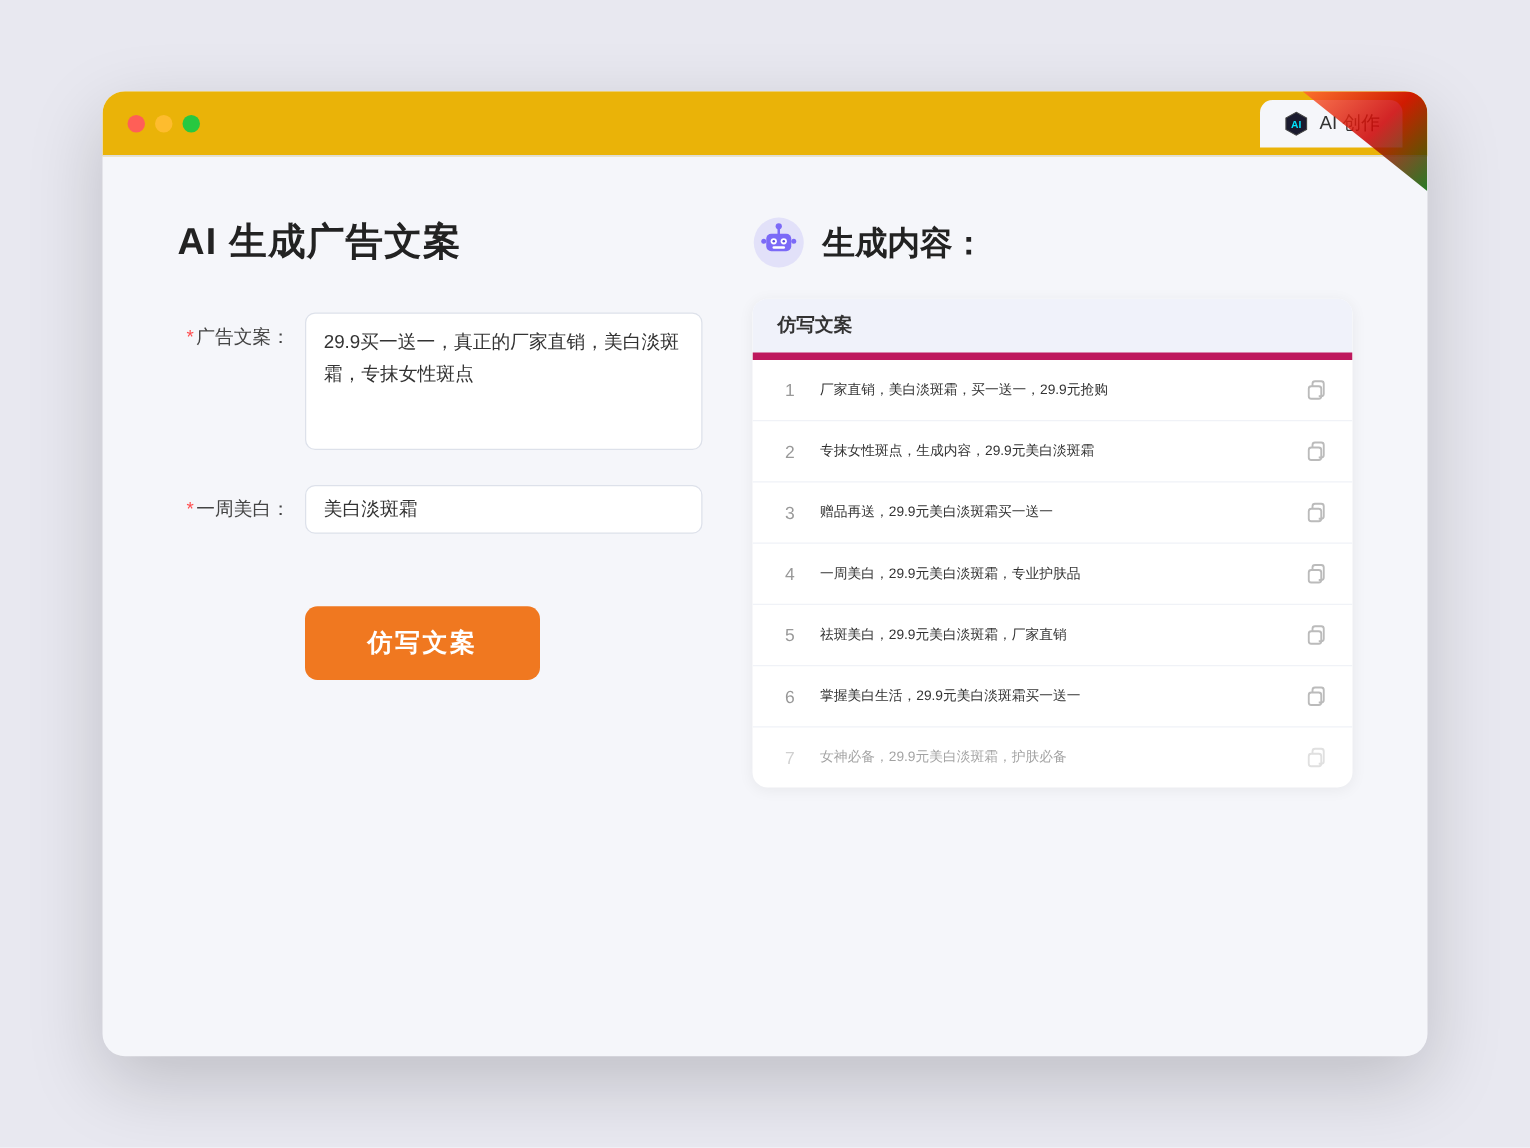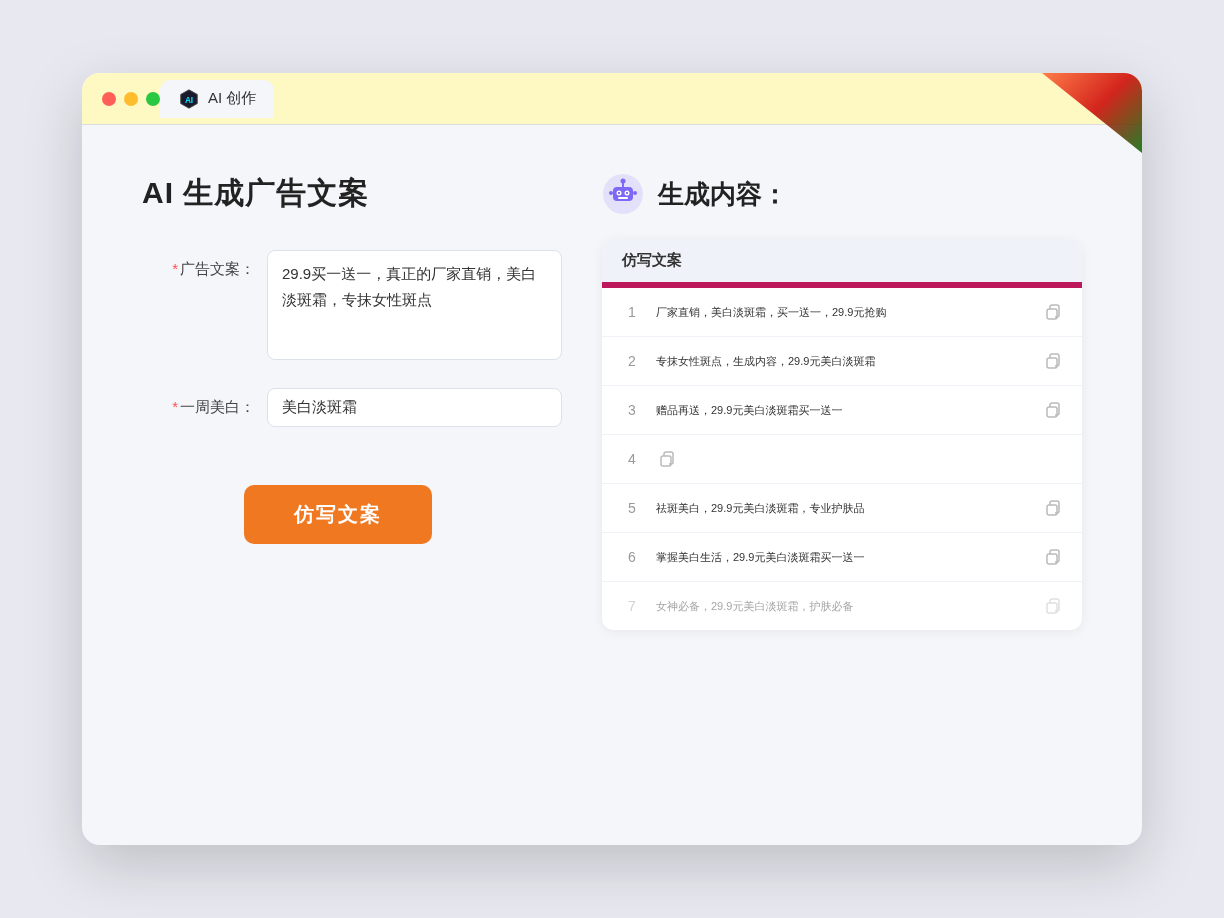--- a/index.html
+++ b/index.html
@@ -15,26 +15,27 @@
     .browser-window {
       width: 1060px;
       background: #f5f6fa;
       border-radius: 18px;
       box-shadow: 0 20px 60px rgba(0,0,0,0.18);
       overflow: hidden;
       position: relative;
     }
 
     .browser-titlebar {
-      background: #fef9c3;
+      background: #eab308;
       height: 52px;
       display: flex;
       align-items: center;
       padding: 0 20px;
       border-bottom: 1px solid #ddd;
+      justify-content: space-between;
     }
 
     .traffic-lights {
       display: flex;
       gap: 8px;
       align-items: center;
     }
 
     .traffic-light {
       width: 14px;
@@ -80,21 +81,20 @@
       color: #222;
       margin-bottom: 36px;
       letter-spacing: 1px;
     }
 
     .form-group {
       display: flex;
       align-items: flex-start;
       margin-bottom: 28px;
       gap: 12px;
-      margin-left: 23px;
     }
 
     .form-label {
       font-size: 15px;
       color: #444;
       min-width: 90px;
       text-align: right;
       padding-top: 10px;
       flex-shrink: 0;
     }
@@ -322,28 +322,29 @@
             <div class="table-row">
     <span class="row-num">3</span>
     <span class="row-text">赠品再送，29.9元美白淡斑霜买一送一</span>
     <svg class="copy-icon" viewBox="0 0 20 20" fill="none">
       <rect x="5" y="7" width="10" height="10" rx="2" stroke="#bbb" stroke-width="1.5"></rect>
       <path d="M8 7V5a2 2 0 012-2h5a2 2 0 012 2v8a2 2 0 01-2 2h-2" stroke="#bbb" stroke-width="1.5" fill="none"></path>
     </svg>
   </div>
             <div class="table-row">
     <span class="row-num">4</span>
+    <span class="row-text">一周美白，29.9元美白淡斑霜，专业护肤品</span>
     <svg class="copy-icon" viewBox="0 0 20 20" fill="none">
       <rect x="5" y="7" width="10" height="10" rx="2" stroke="#bbb" stroke-width="1.5"></rect>
       <path d="M8 7V5a2 2 0 012-2h5a2 2 0 012 2v8a2 2 0 01-2 2h-2" stroke="#bbb" stroke-width="1.5" fill="none"></path>
     </svg>
   </div>
             <div class="table-row">
     <span class="row-num">5</span>
-    <span class="row-text">祛斑美白，29.9元美白淡斑霜，专业护肤品</span>
+    <span class="row-text">祛斑美白，29.9元美白淡斑霜，厂家直销</span>
     <svg class="copy-icon" viewBox="0 0 20 20" fill="none">
       <rect x="5" y="7" width="10" height="10" rx="2" stroke="#bbb" stroke-width="1.5"></rect>
       <path d="M8 7V5a2 2 0 012-2h5a2 2 0 012 2v8a2 2 0 01-2 2h-2" stroke="#bbb" stroke-width="1.5" fill="none"></path>
     </svg>
   </div>
             <div class="table-row">
     <span class="row-num">6</span>
     <span class="row-text">掌握美白生活，29.9元美白淡斑霜买一送一</span>
     <svg class="copy-icon" viewBox="0 0 20 20" fill="none">
       <rect x="5" y="7" width="10" height="10" rx="2" stroke="#bbb" stroke-width="1.5"></rect>

